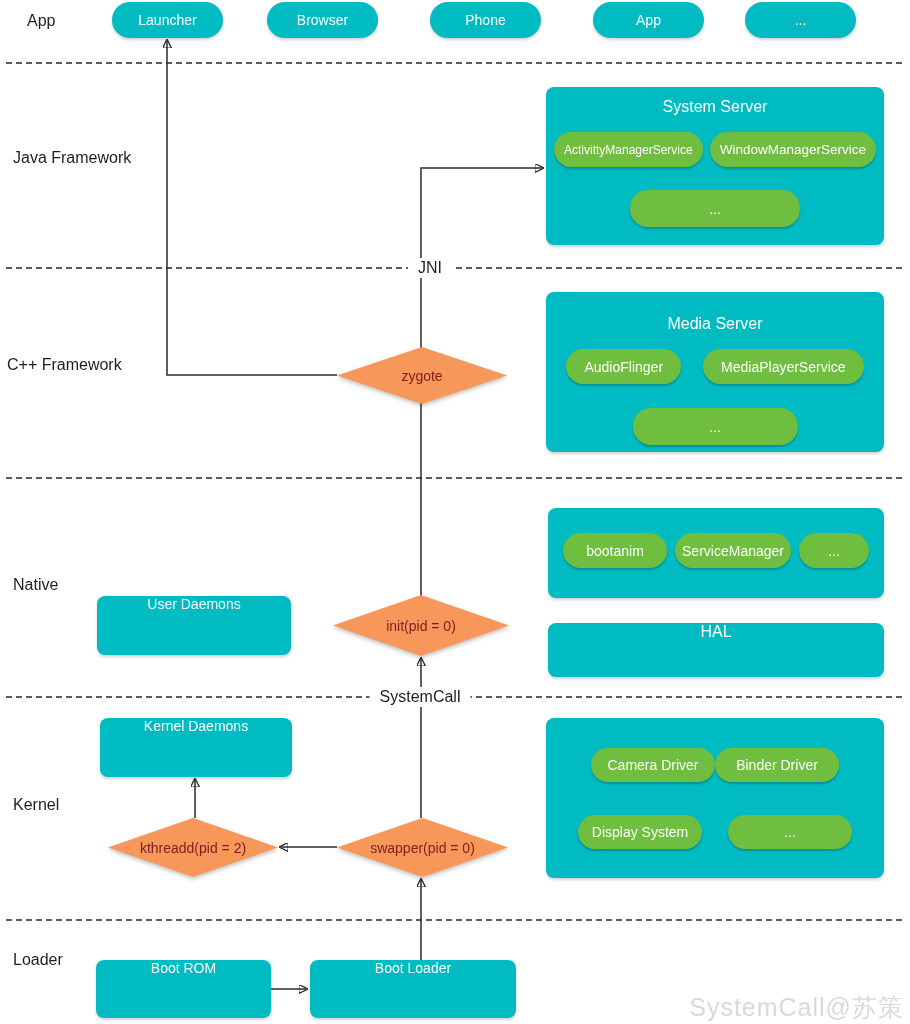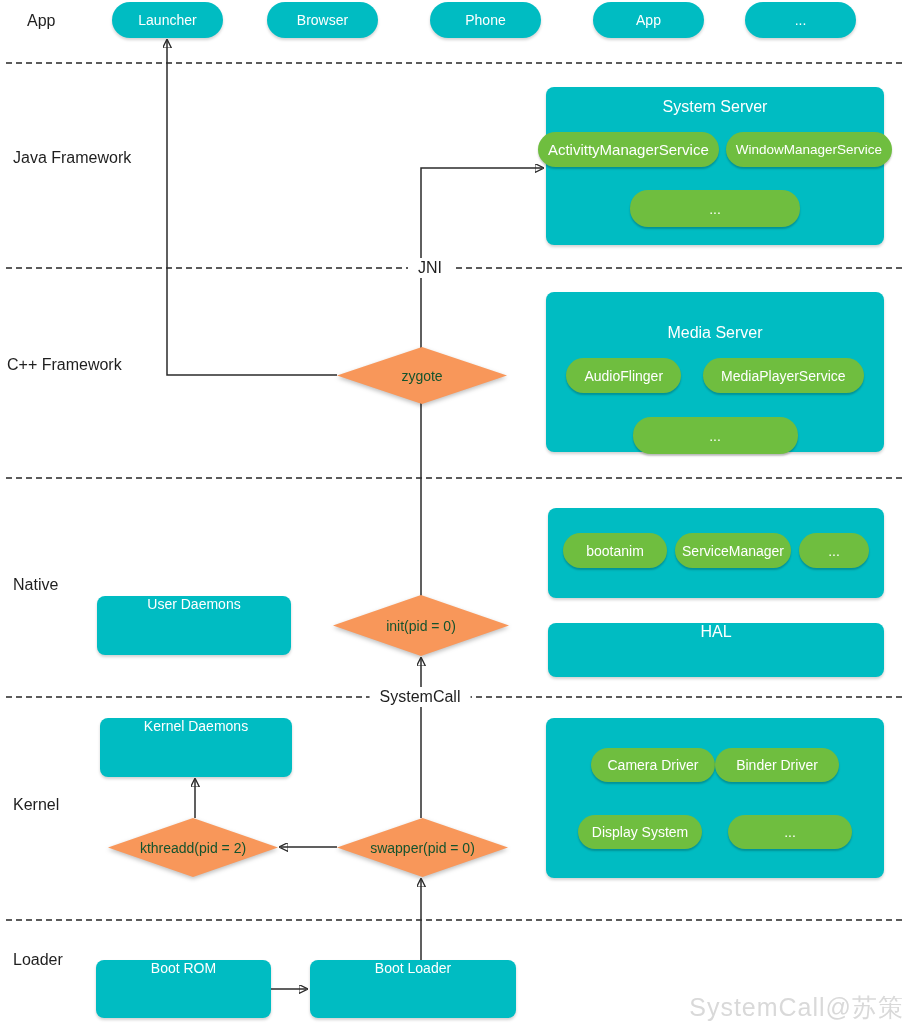--- a/index.html
+++ b/index.html
@@ -42,21 +42,21 @@
   .pw-170{width:170px;padding:0;}
   .pw-165{width:165px;padding:0;}
   .pw-124{width:124px;padding:0;}
   .pw-70{width:70px;padding:0;}
 
   
   .diamond{position:absolute;z-index:3;filter:drop-shadow(0 2px 2px rgba(0,0,0,0.25));}
   .diamond .shape{width:100%;height:100%;background:var(--orange);
         clip-path:polygon(50% 0,100% 50%,50% 100%,0 50%);
         display:flex;align-items:center;justify-content:center;
-        color:#14532d;font-size:14px;}
+        color:#7f1d1d;font-size:14px;}
 
   
   .boundary-label{position:absolute;transform:translate(-50%,-50%);background:#fff;
         padding:1px 10px;font-size:16px;color:var(--ink);z-index:4;white-space:nowrap;}
 
   .watermark{position:absolute;right:6px;top:991px;font-size:25px;color:#d9d9d9;
         z-index:4;letter-spacing:1px;}
 </style>
 </head>
 <body>
@@ -94,29 +94,29 @@
 
   <div class="app-pill" style="left:112px">Launcher</div>
   <div class="app-pill" style="left:267px">Browser</div>
   <div class="app-pill" style="left:430px">Phone</div>
   <div class="app-pill" style="left:593px">App</div>
   <div class="app-pill" style="left:745px">...</div>
 
   <div class="tbox" style="left:546px;top:87px;width:338px;height:158px;padding-top:11px">
     <div class="title">System Server</div>
     <div class="pill-row" style="margin-top:16px;gap:7px">
-      <div class="pill" style="font-size:15px;padding:0 10px">ActivittyManagerService</div>
+      <div class="pill" style="font-size:12px;padding:0 10px">ActivittyManagerService</div>
       <div class="pill" style="font-size:13.5px;padding:0 10px">WindowManagerService</div>
     </div>
     <div class="pill-row" style="margin-top:23px">
       <div class="pill pw-170" style="height:37px">...</div>
     </div>
   </div>
 
-  <div class="tbox" style="left:546px;top:292px;width:338px;height:160px;padding-top:32px">
+  <div class="tbox" style="left:546px;top:292px;width:338px;height:160px;padding-top:23px">
     <div class="title">Media Server</div>
     <div class="pill-row" style="margin-top:16px;gap:22px">
       <div class="pill">AudioFlinger</div>
       <div class="pill">MediaPlayerService</div>
     </div>
     <div class="pill-row" style="margin-top:24px">
       <div class="pill pw-165" style="height:37px">...</div>
     </div>
   </div>
 

